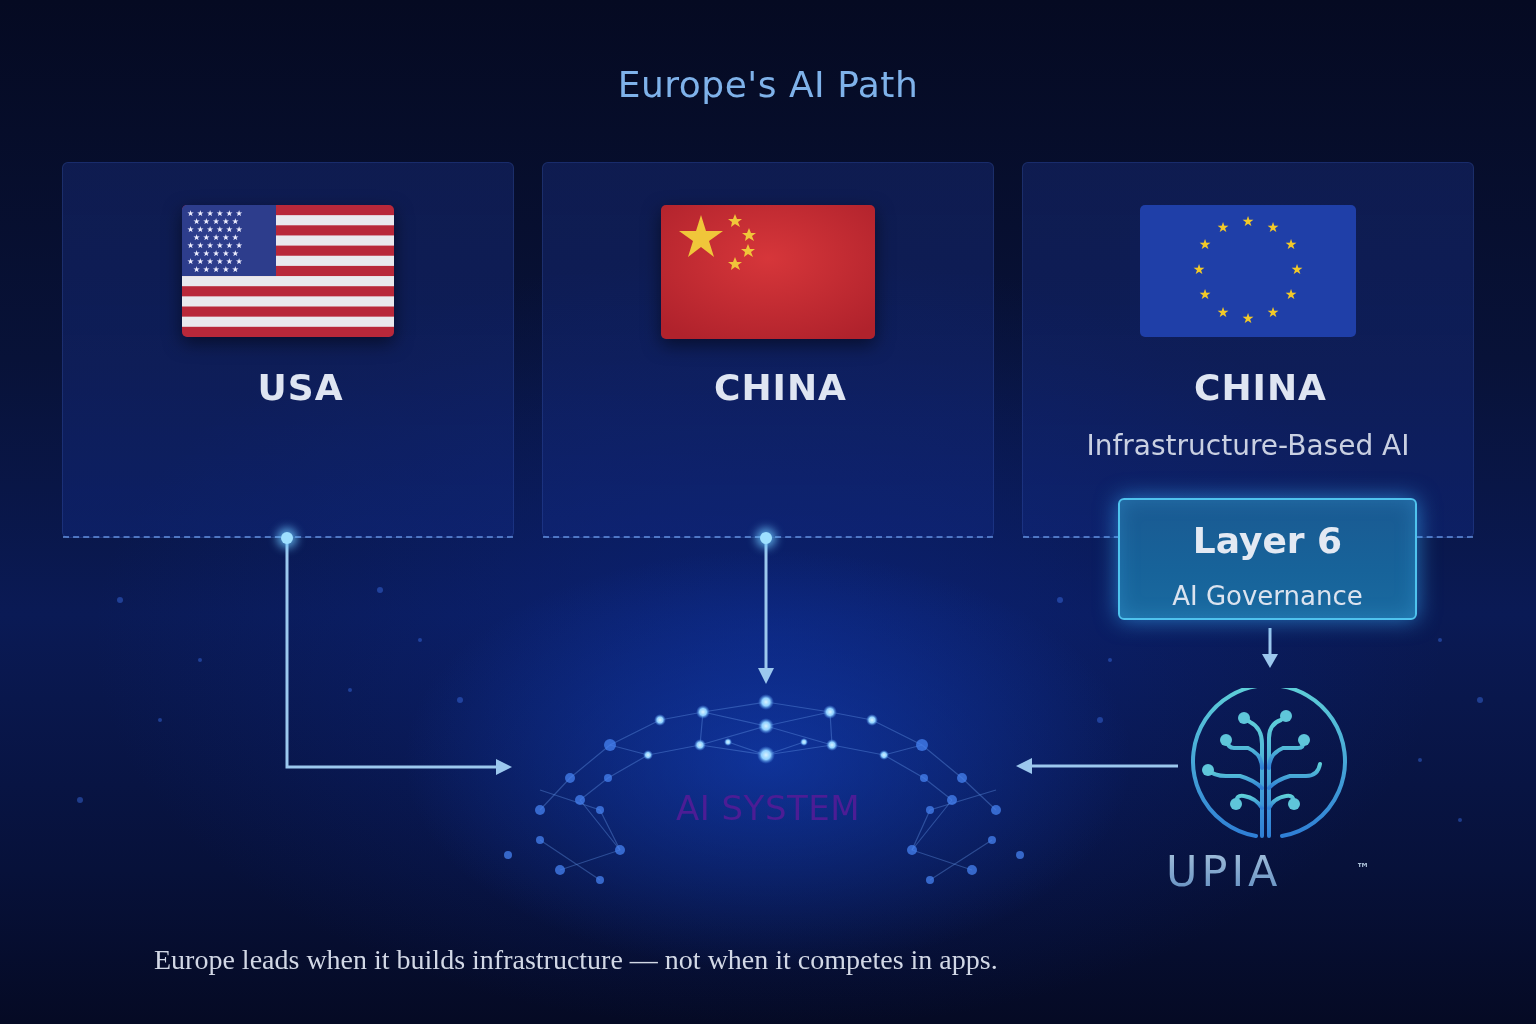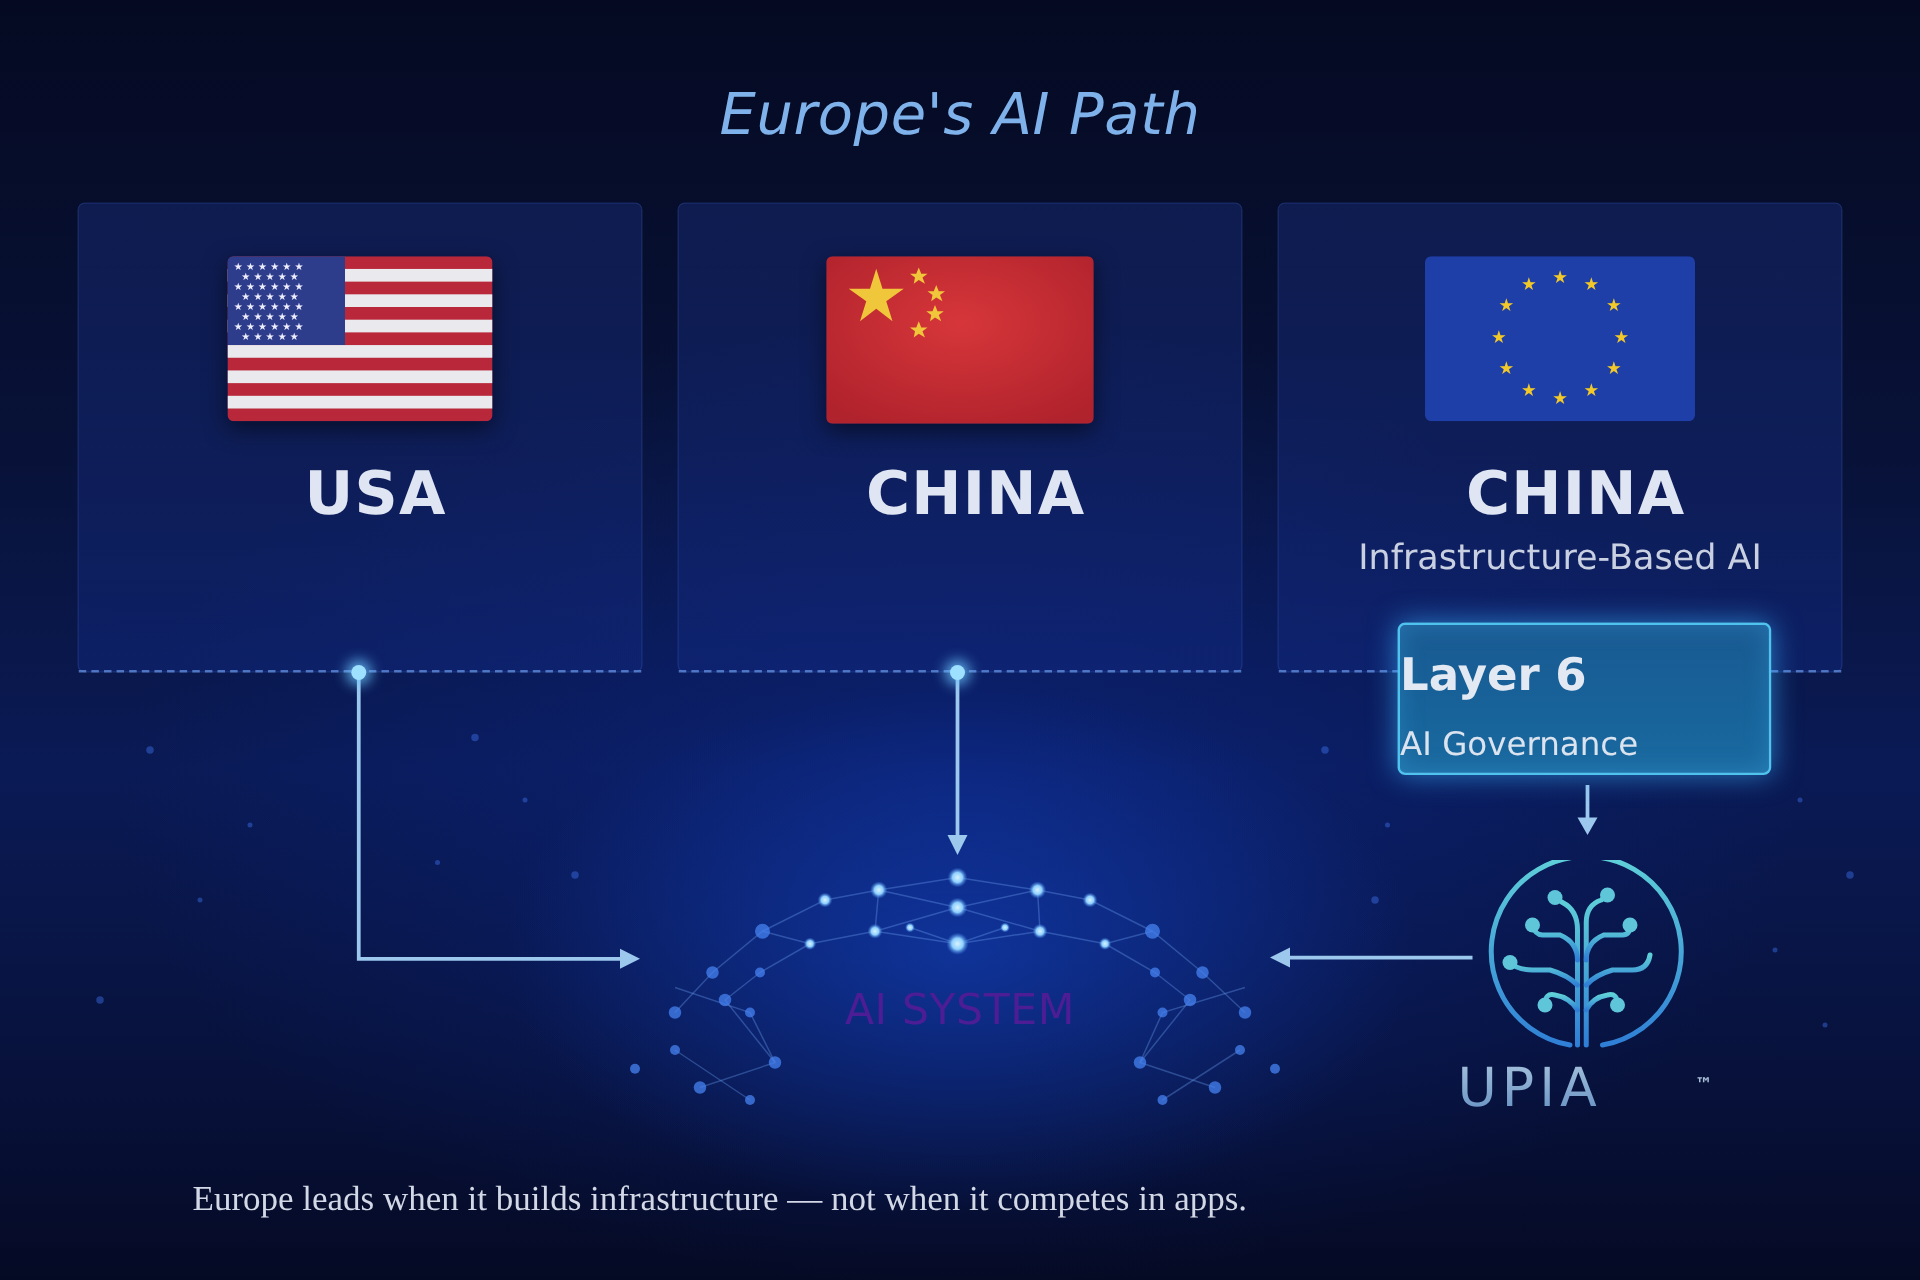--- a/index.html
+++ b/index.html
@@ -8,56 +8,56 @@
     position: relative;
     font-family: "DejaVu Sans", sans-serif;
     background:
       radial-gradient(ellipse 520px 300px at 768px 760px, rgba(20,70,200,0.55), rgba(10,30,110,0) 70%),
       radial-gradient(ellipse 900px 520px at 768px 640px, rgba(12,40,140,0.55), rgba(5,15,60,0) 75%),
       linear-gradient(180deg, #050a22 0%, #081238 35%, #0a1a55 60%, #07113a 85%, #050a24 100%);
     color: #e6ebf5;
   }
   .title {
     position: absolute; left: 0; top: 64px; width: 1536px; text-align: center;
-    font-size: 46px; color: #7fb2ea; letter-spacing: 0.5px; font-style: italic;
+    font-size: 36px; color: #7fb2ea; letter-spacing: 0.5px;
   }
   .card {
     position: absolute; top: 162px; width: 452px; height: 376px;
     background: linear-gradient(180deg, rgba(22,40,110,0.55), rgba(18,42,130,0.45));
     border: 1px solid rgba(90,130,220,0.18);
     border-radius: 6px;
   }
   .card .baseline {
     position: absolute; left: 0; right: 0; bottom: -1px; height: 0;
     border-bottom: 2px dashed rgba(110,160,240,0.65);
   }
   .flag {
     position: absolute; top: 42px; left: 50%; transform: translateX(-50%);
     width: 212px; height: 132px; border-radius: 5px; overflow: hidden;
     box-shadow: 0 6px 18px rgba(0,0,0,0.5);
   }
   .card-name {
     position: absolute; left: 0; right: 0; top: 204px; text-align: center;
-    font-size: 48px; font-weight: bold; color: #dfe5f2; letter-spacing: 1px; padding-left: 25px;
+    font-size: 36px; font-weight: bold; color: #dfe5f2; letter-spacing: 1px; padding-left: 25px;
   }
   .card-sub {
     position: absolute; left: 0; right: 0; top: 266px; text-align: center;
     font-size: 28px; color: #c9d0e2;
   }
   .node-dot {
     position: absolute; width: 12px; height: 12px; border-radius: 50%;
     background: #9ee0ff; box-shadow: 0 0 10px 4px rgba(110,200,255,0.8);
   }
   .connectors { position: absolute; left: 0; top: 0; width: 1536px; height: 1024px; }
   .layer-box {
     position: absolute; left: 1118px; top: 498px; width: 299px; height: 122px;
     border: 2px solid #4fc3ee; border-radius: 6px;
     background: linear-gradient(180deg, #1a5a92, #17639a 60%, #1a6aa0);
     box-shadow: 0 0 22px rgba(60,180,255,0.6), inset 0 0 20px rgba(80,190,255,0.25);
-    text-align: left;
+    text-align: center;
   }
   .layer-title { margin-top: 20px; font-size: 36px; font-weight: bold; color: #e3e9f3; }
   .layer-sub { margin-top: 20px; font-size: 26px; color: #dbe3ef; }
   .ai-system-label {
     position: absolute; left: 0; width: 1536px; top: 788px; text-align: center;
     font-size: 34px; color: #4c1d95; letter-spacing: 0.5px;
   }
   .upia-logo { position: absolute; left: 1186px; top: 688px; width: 166px; height: 152px; }
   .upia-word {
     position: absolute; left: 1166px; top: 846px; font-size: 43px; font-weight: normal;

